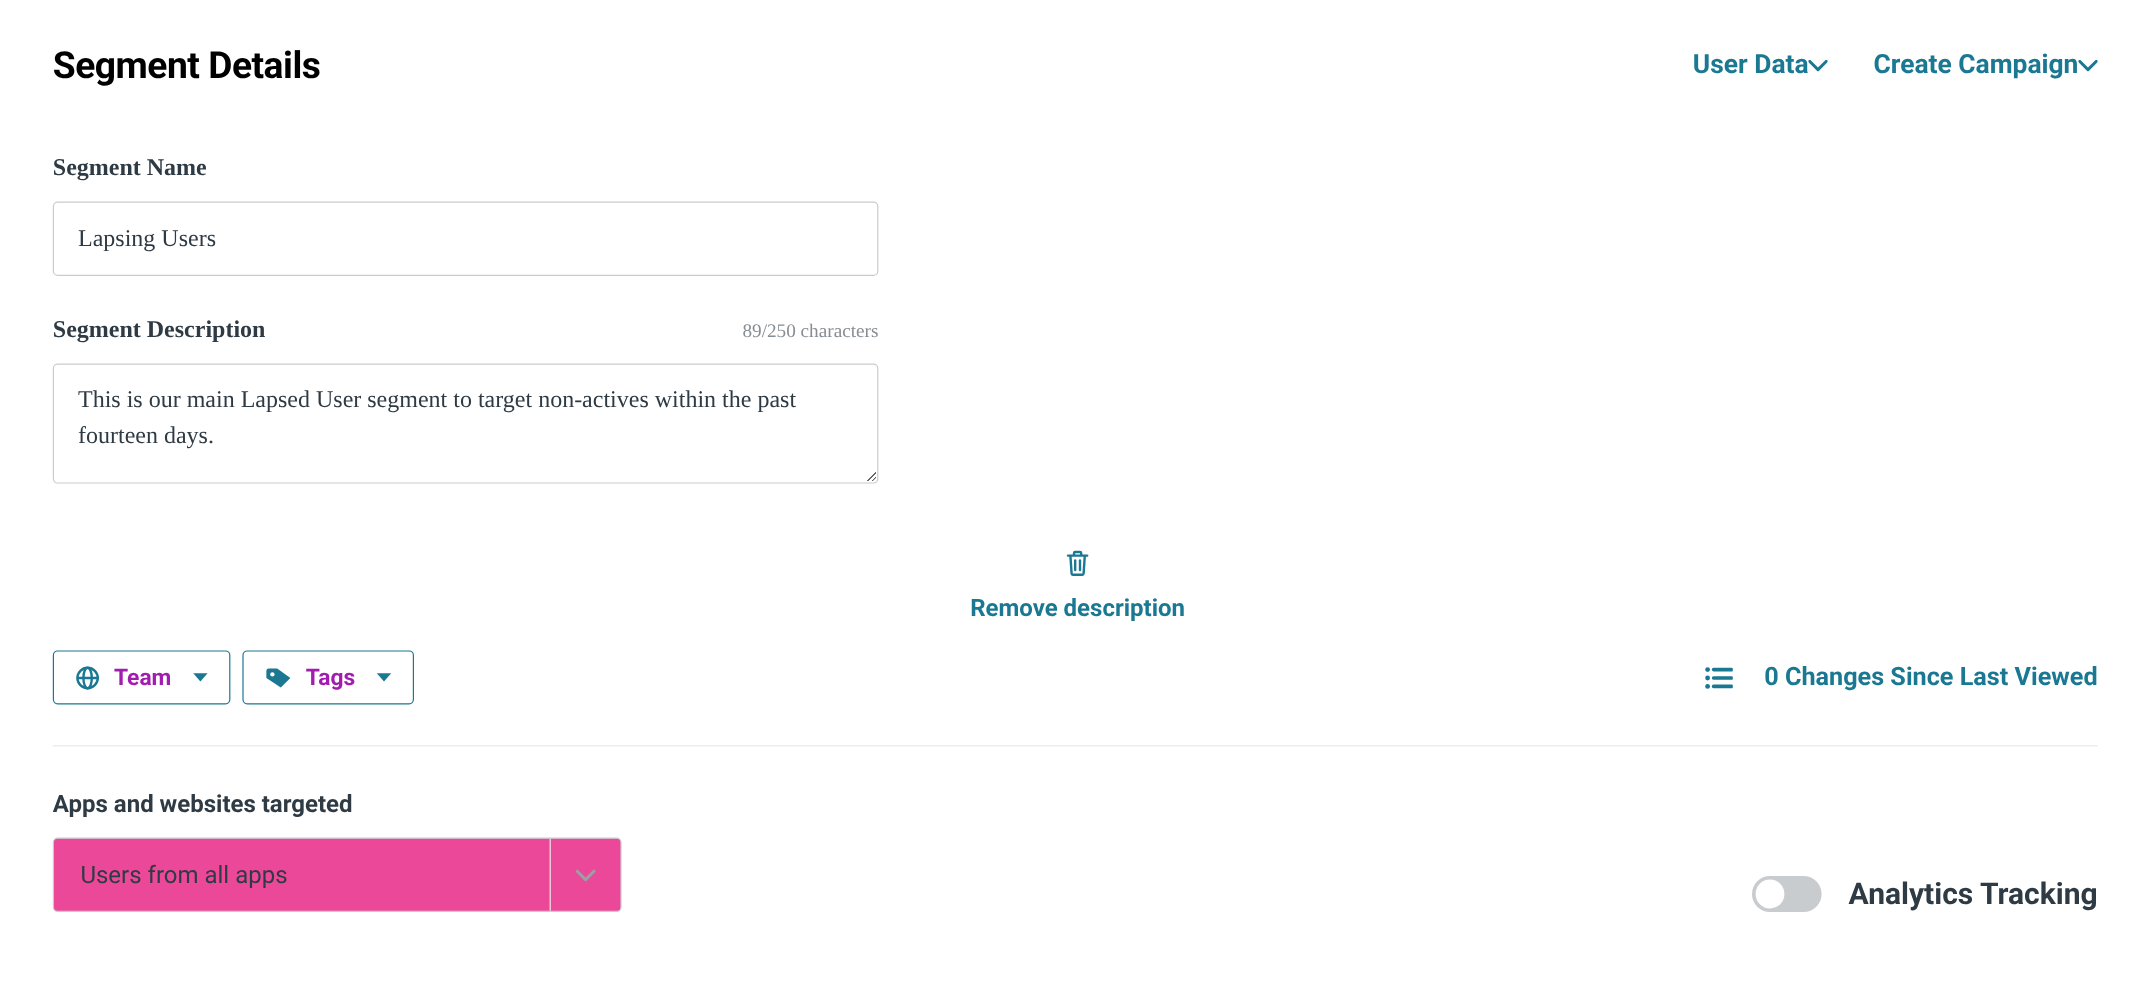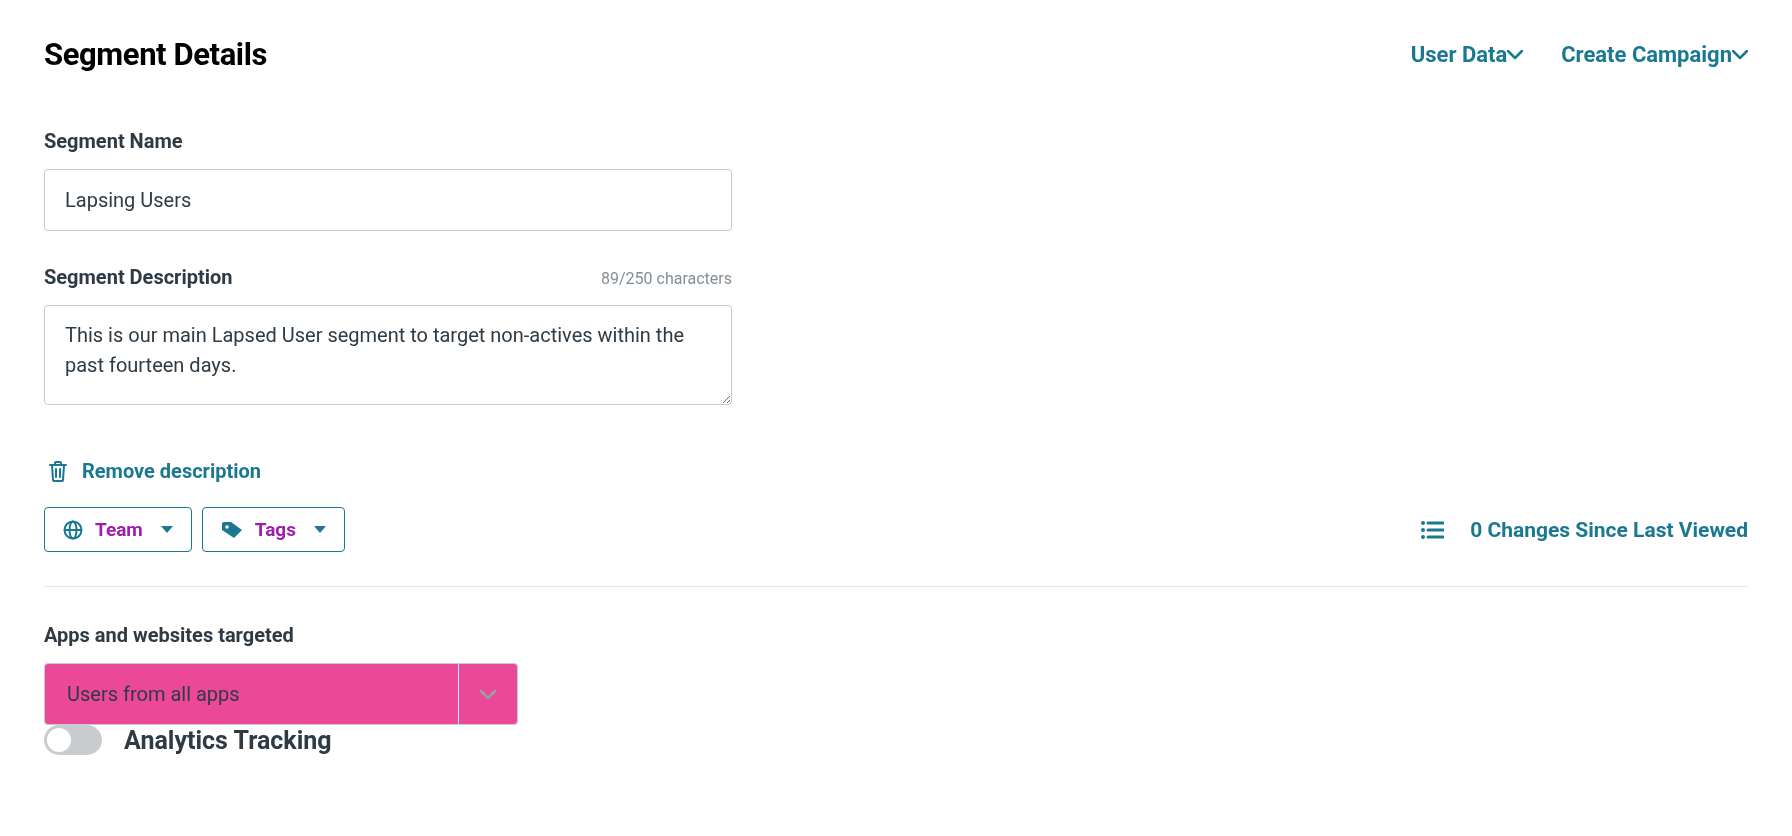--- a/index.html
+++ b/index.html
@@ -74,33 +74,34 @@
       padding: 14px 20px;
       font-size: 20px;
       line-height: 1.5;
       color: #2f3b44;
       border: 1px solid #c9ccce;
       border-radius: 4px;
       font-family: inherit;
       resize: both;
     }
 
-    .section { margin-bottom: 34px; }
+    .section { margin-bottom: 34px; font-family: Liberation Serif, serif; }
 
     
     .remove-desc {
       display: flex;
       align-items: center;
       gap: 14px;
       color: #1a7892;
       font-size: 20px;
       font-weight: 700;
       cursor: pointer;
       margin-top: 50px;
       margin-left: 4px;
+      flex-direction: column;
     }
 
     
     .btn-row {
       display: flex;
       align-items: center;
       justify-content: space-between;
       margin-top: 24px;
     }
     .btn-group { display: flex; gap: 10px; }
@@ -141,22 +142,21 @@
       height: 1px;
       background: #e6e8e9;
       margin: 34px 0 36px 0;
       width: 100%;
     }
 
     
     .bottom-row {
       display: flex;
       justify-content: space-between;
-      align-items: flex-start;
-      flex-direction: column;
+      align-items: flex-end;
     }
     .select-wrap { }
     .select-btn {
       width: 474px;
       height: 62px;
       border: 1px solid #c9ccce;
       border-radius: 4px;
       display: flex;
       align-items: stretch;
       background: #ec4899;

